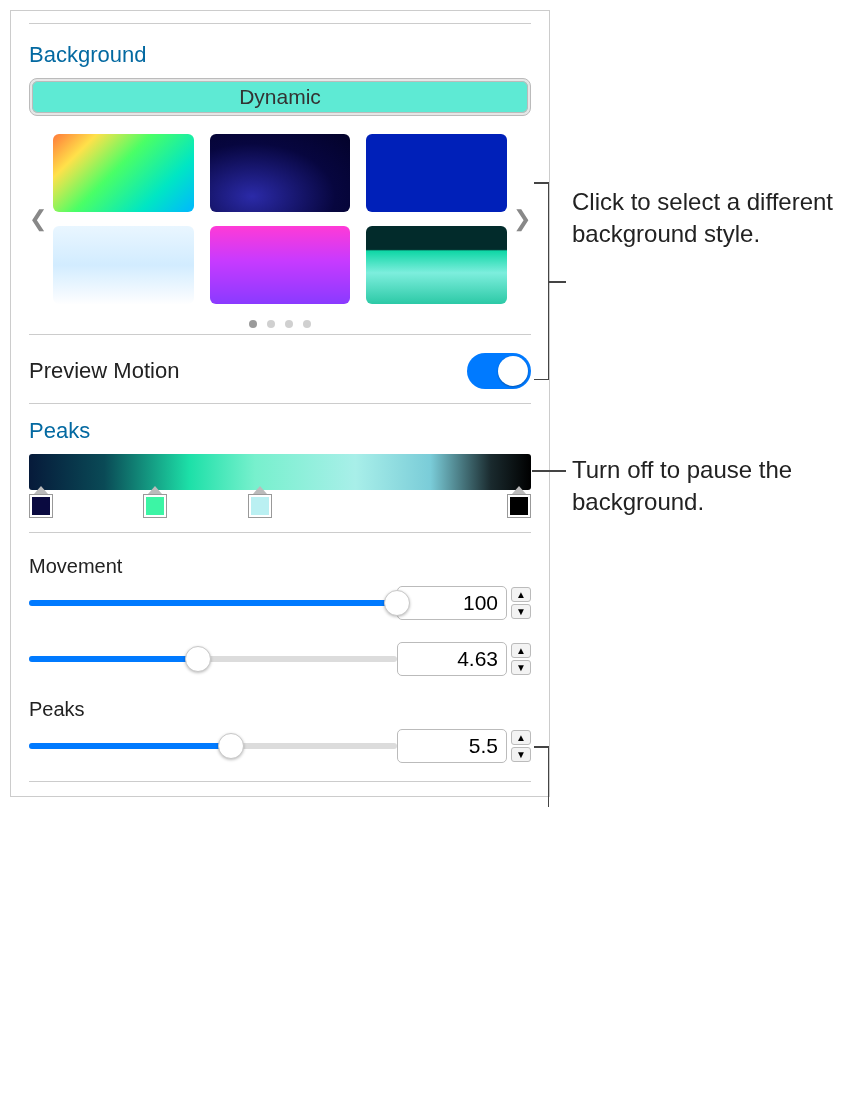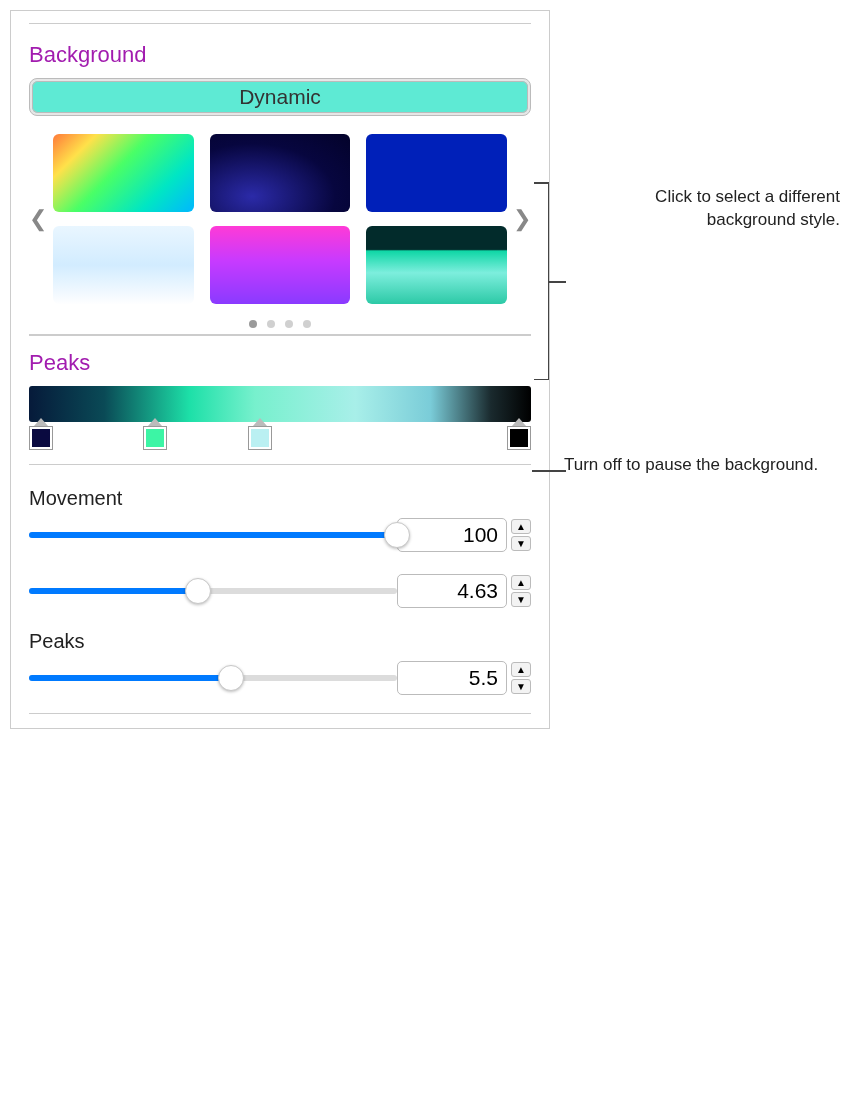--- a/index.html
+++ b/index.html
@@ -20,21 +20,21 @@
     padding: 12px 18px 14px 18px;
     background: #fff;
   }
   .annotations {
     padding-left: 18px;
     position: relative;
     width: 290px;
   }
   .section-title {
     font-size: 22px;
-    color: #a21caf;
+    color: #0369a1;
     margin: 18px 0 10px 0;
     font-weight: 400;
   }
   .divider {
     height: 1px;
     background: #ccc;
     margin: 0;
   }
   
   .segmented {
@@ -228,24 +228,23 @@
     line-height: 10px;
     padding: 0;
     border: 1px solid #bbb;
     background: #f3f3f3;
     cursor: pointer;
     border-radius: 3px;
   }
   
   .callout {
     position: absolute;
-    font-size: 17px;
+    font-size: 24px;
     color: #222;
     line-height: 1.35;
-    text-align: right;
   }
   .bracket {
     position: absolute;
     border-right: 1.5px solid #444;
   }
   .bracket::before, .bracket::after {
     content: '';
     position: absolute;
     width: 14px;
     height: 1.5px;
@@ -289,20 +288,26 @@
 
     <div class="page-dots">
       <div class="dot active"></div>
       <div class="dot"></div>
       <div class="dot"></div>
       <div class="dot"></div>
     </div>
 
     <div class="divider"></div>
 
+    <div class="row">
+      <div class="label">Preview Motion</div>
+      <div class="toggle">
+        <div class="knob"></div>
+      </div>
+    </div>
 
     <div class="divider"></div>
 
     <div class="section-title" style="margin-top:14px">Peaks</div>
     <div class="gradient-strip"></div>
     <div class="color-stops">
       <div class="stop">
           <div class="sw" style="background:#0a0a40"></div>
         </div>
       <div class="stop" style="margin-left:18%">
@@ -374,20 +379,20 @@
     <div class="divider" style="margin-top:18px"></div>
 
   </div>
 
   <div class="annotations">
     <div class="bracket" style="top:172px;height:198px;left:-2px"></div>
     <div class="tick" style="top:271px;left:-2px"></div>
     <div class="callout" style="top:176px;left:22px">Click to select a different background style.</div>
 
     <div class="tick" style="top:460px;left:-18px;width:34px"></div>
-    <div class="callout" style="top:444px;left:14px">Turn off to pause the background.</div>
+    <div class="callout" style="top:444px;left:22px">Turn off to pause the background.</div>
 
     <div class="bracket" style="top:736px;height:322px;left:-2px"></div>
     <div class="tick" style="top:897px;left:-2px"></div>
     <div class="callout" style="top:870px;left:22px">Adjust the settings to customize</div>
     <div class="callout" style="top:958px;left:22px">the background's appearance.</div>
   </div>
 </div>
 
 </body></html>

